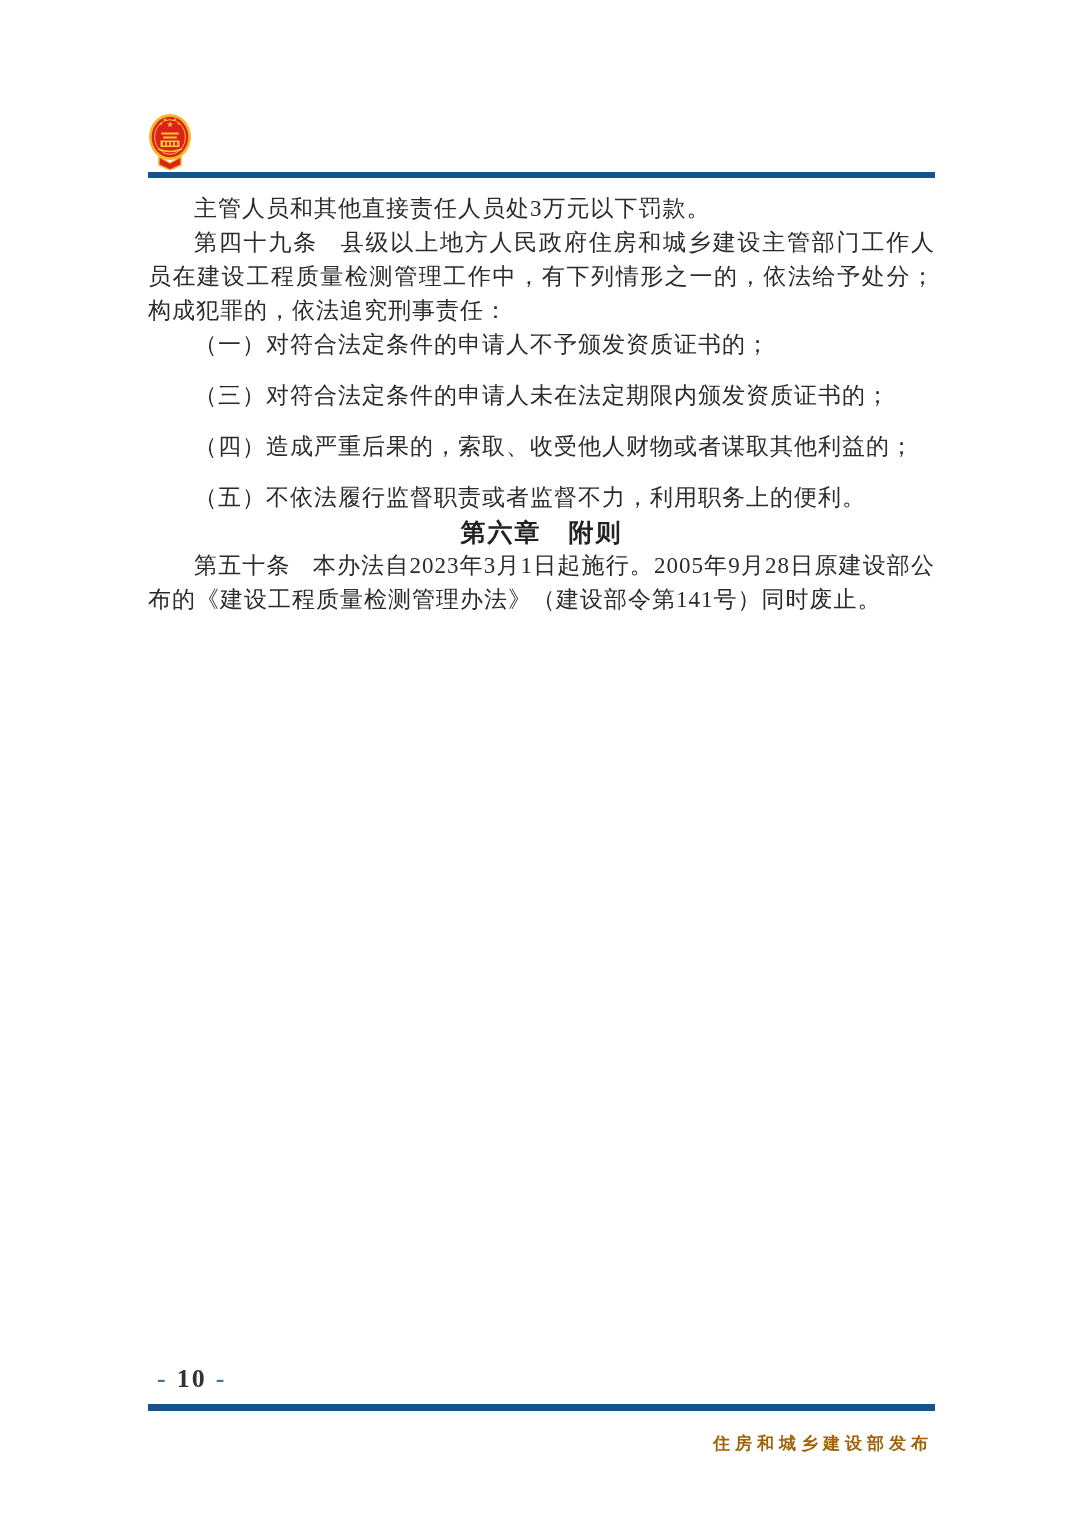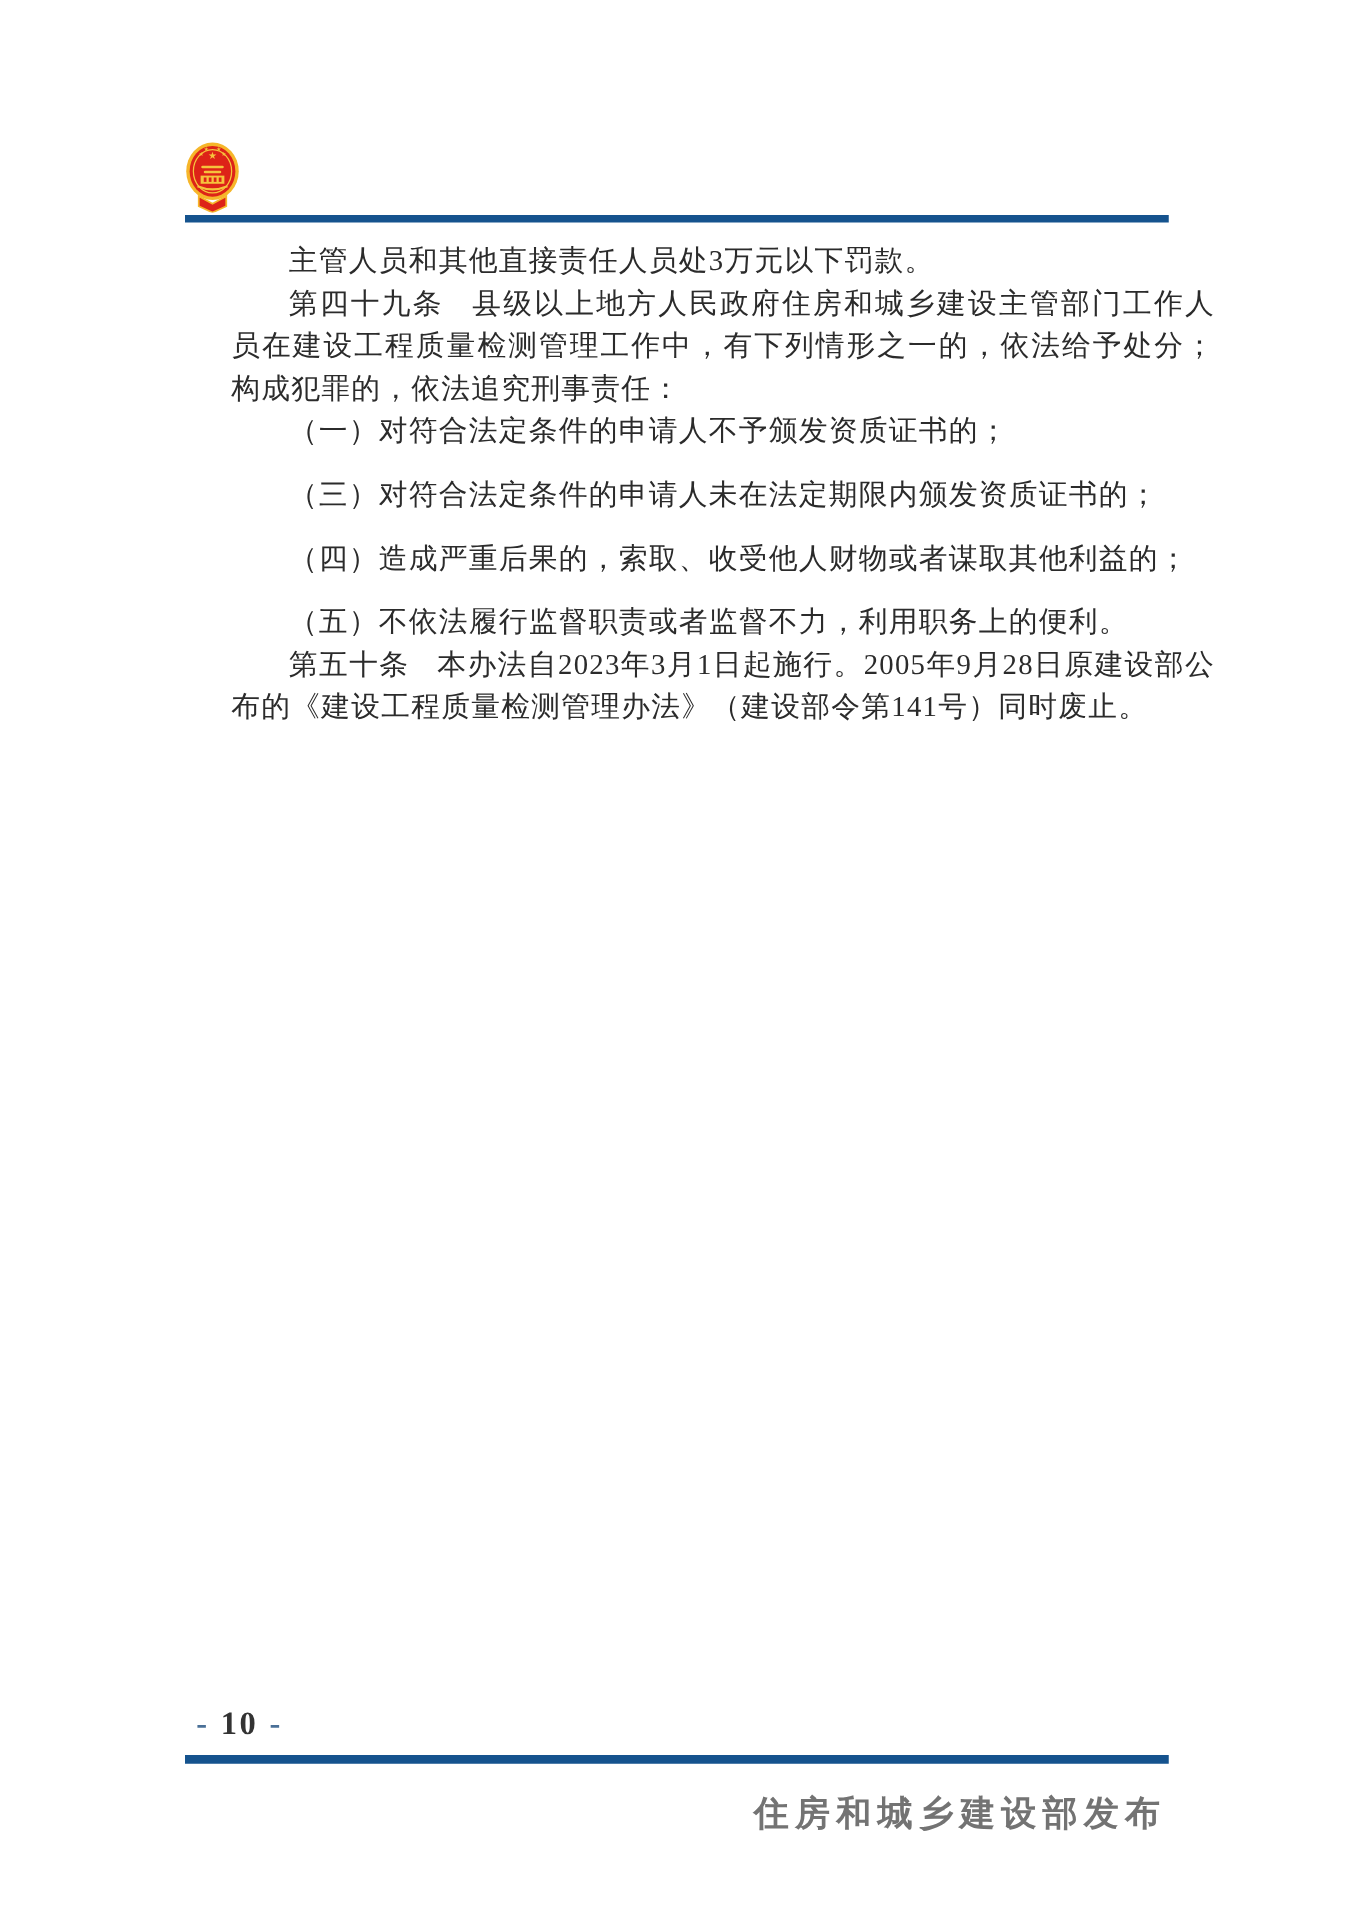--- a/index.html
+++ b/index.html
@@ -37,21 +37,20 @@
   
   .body{
     position:absolute;
     left:148px; top:192px;
     width:787px;
     font-size:23px;
     line-height:34px;
     color:#2b2b2b;
     text-align:justify;
     letter-spacing:1px;
-    margin-left:37px;
   }
   .body p{margin:0;text-indent:2em;}
   .p-article49{margin-top:18px;}
   .item{margin-top:20px;}
   .item + .item{margin-top:17px;}
   .chapter-heading{
     margin-top:53px;
     text-align:center;
     text-indent:0 !important;
     font-family:"Liberation Sans","DejaVu Sans",sans-serif;
@@ -75,22 +74,22 @@
   .page-num .dash{color:#4a7097;padding:0 9px;}
   .footer-rule{
     position:absolute;
     left:148px; top:1404px;
     width:787px; height:7px;
     background:#15538e;
   }
   .publisher{
     position:absolute;
     right:147px; top:1432px;
-    font-size:28px;
-    color:#737373;
+    font-size:17px;
+    color:#a16207;
     letter-spacing:5px;
     font-weight:600;
     white-space:nowrap;
   }
 </style>
 </head>
 <body>
 
 <div class="page">
 
@@ -122,20 +121,21 @@
   <div class="body">
     <p>主管人员和其他直接责任人员处3万元以下罚款。</p>
 
     <p class="p-article49"><span>第四十九条</span><span class="label-gap"></span><span>县级以上地方人民政府住房和城乡建设主管部门工作人员在建设工程质量检测管理工作中，有下列情形之一的，依法给予处分；构成犯罪的，依法追究刑事责任：</span></p>
 
     <p class="item">（一）对符合法定条件的申请人不予颁发资质证书的；</p>
     <p class="item">（三）对符合法定条件的申请人未在法定期限内颁发资质证书的；</p>
     <p class="item">（四）造成严重后果的，索取、收受他人财物或者谋取其他利益的；</p>
     <p class="item">（五）不依法履行监督职责或者监督不力，利用职务上的便利。</p>
 
+    <p class="chapter-heading">第六章　附则</p>
 
     <p class="p-article50"><span>第五十条</span><span class="label-gap"></span><span>本办法自2023年3月1日起施行。2005年9月28日原建设部公布的《建设工程质量检测管理办法》（建设部令第141号）同时废止。</span></p>
   </div>
 
   <div class="page-num"><span class="dash">-</span><span>10</span><span class="dash">-</span></div>
 
   <div class="footer-rule"></div>
 
   <div class="publisher">住房和城乡建设部发布</div>
 

